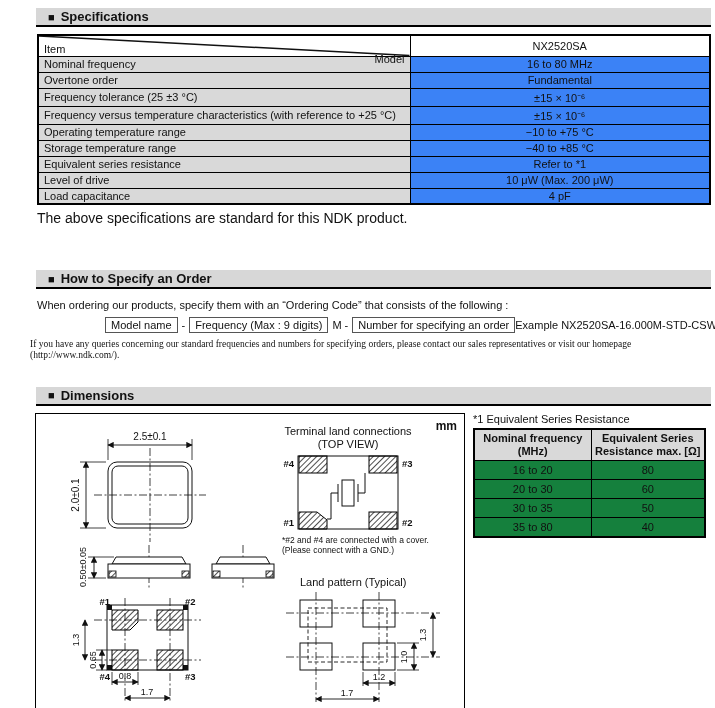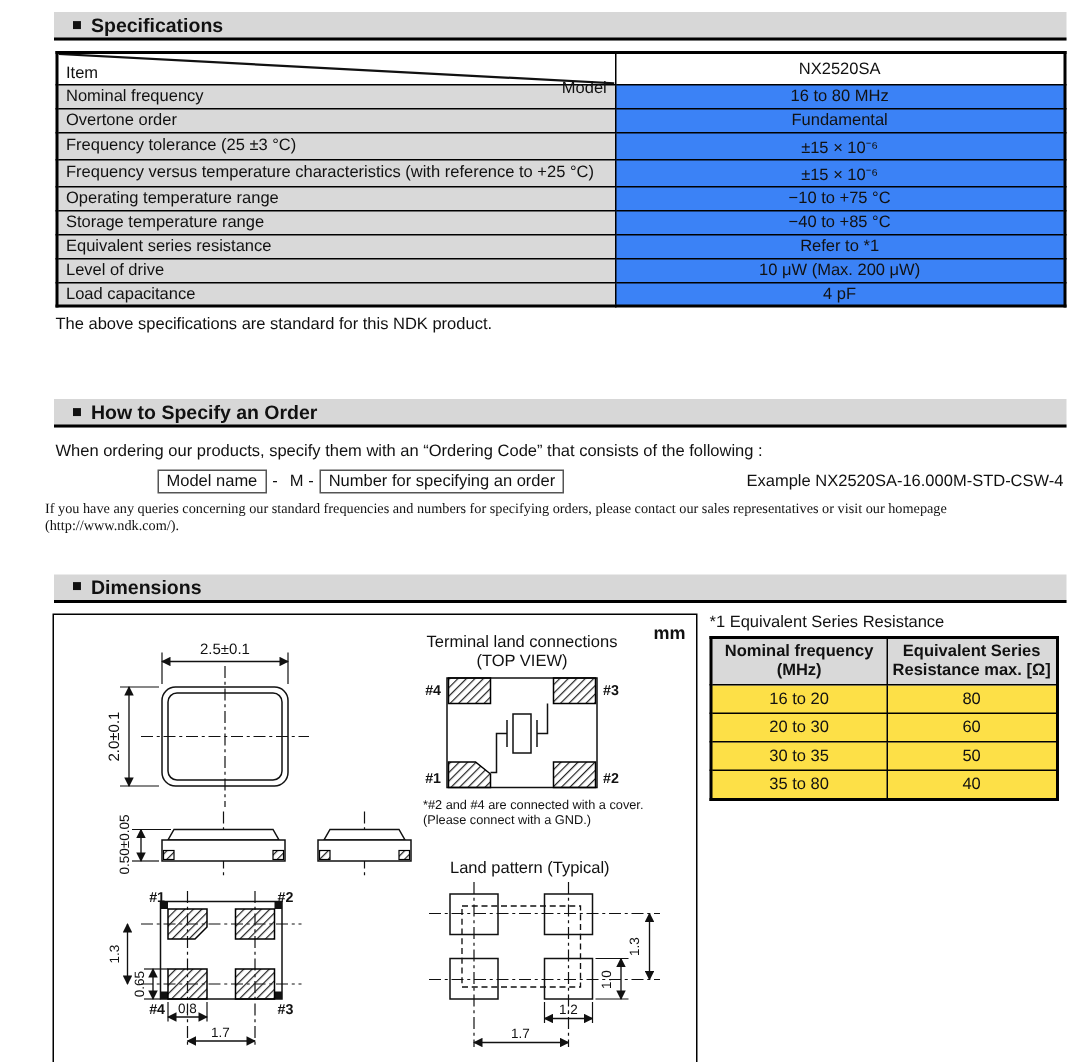--- a/index.html
+++ b/index.html
@@ -21,39 +21,39 @@
   .spec-table td { border: 1px solid #000; font-size: 11px; height: 16px; padding: 1px 5px; }
   .spec-table col.c1 { width: 372px; }
   .spec-table td.item { background: #d9d9d9; text-align: left; }
   .spec-table td.val { background: #3b82f6; text-align: center; }
   .spec-table td.corner { position: relative; height: 21px; padding: 0; background: #fff; }
   .corner svg { position: absolute; inset: 0; width: 100%; height: 100%; }
   .corner .model { position: absolute; top: 1px; right: 5px; font-size: 11px; margin-top: 16px; }
   .corner .item-lbl { position: absolute; bottom: 1px; left: 5px; font-size: 11px; }
   .spec-table td.model-val { text-align: center; font-size: 11px; }
 
-  .footnote { margin: 5px 0 0 37px; font-size: 11px; }
+  .footnote { margin: 5px 0 0 37px; font-size: 14px; }
 
   
   .order-intro { margin: 10px 0 0 37px; font-size: 11px; }
   .code-row { margin: 6px 6px 0 65px; display: flex; align-items: center; font-size: 11px; padding-left: 40px; }
   .code-box { border: 1px solid #555; padding: 1px 5px; white-space: nowrap; }
   .code-sep { margin: 0 4px; white-space: nowrap; }
   .example { margin-left: auto; font-size: 11px; white-space: nowrap; }
   .fine { margin: 6px 2px 0 30px; font-size: 9.5px; line-height: 1.15; font-family: Liberation Serif, serif; }
 
   
   .dims-wrap { margin: 7px 4px 0 35px; display: flex; align-items: flex-start; }
   .dims-box { width: 430px; height: 302px; border: 1px solid #000; background: #fff; flex: none; }
   .esr { margin-left: 8px; width: 234px; flex: none; }
   .esr-caption { font-size: 11px; margin-bottom: 3px; }
   .esr-table { width: 233px; border: 2px solid #000; table-layout: fixed; }
   .esr-table th, .esr-table td { border: 1px solid #000; font-size: 11px; text-align: center; }
   .esr-table th { background: #d9d9d9; font-weight: bold; height: 32px; line-height: 1.2; }
-  .esr-table td { height: 19px; background: #fde047; }
+  .esr-table td { height: 19px; background: #15803d; }
   .esr-table col.e1 { width: 117px; }
 
   
   .ln   { stroke: #111; stroke-width: 1; fill: none; }
   .lnf  { stroke: #111; stroke-width: 1; fill: #fff; }
   .cl   { stroke: #111; stroke-width: 0.8; stroke-dasharray: 8 2.5 2 2.5; fill: none; }
   .dsh  { stroke: #111; stroke-width: 0.9; stroke-dasharray: 4 2.5; fill: none; }
   .dim  { stroke: #111; stroke-width: 0.9; fill: none;
           marker-start: url(#ah); marker-end: url(#ah); }
   .ext  { stroke: #111; stroke-width: 0.8; fill: none; }
@@ -136,20 +136,21 @@
   <div class="bar" style="margin-top:44px">
     <span class="sq">■</span>
     <span>How to Specify an Order</span>
   </div>
 
   <div class="order-intro">When ordering our products, specify them with an “Ordering Code” that consists of the following :</div>
 
   <div class="code-row">
     <span class="code-box">Model name</span>
     <span class="code-sep">-</span>
+    <span class="code-box">Frequency (Max : 9 digits)</span>
     <span class="code-sep">M -</span>
     <span class="code-box">Number for specifying an order</span>
     <span class="example">Example NX2520SA-16.000M-STD-CSW-4</span>
   </div>
 
   <div class="fine">
     <div>If you have any queries concerning our standard frequencies and numbers for specifying orders, please contact our sales representatives or visit our homepage</div>
     <div>(http://www.ndk.com/).</div>
   </div>
 

